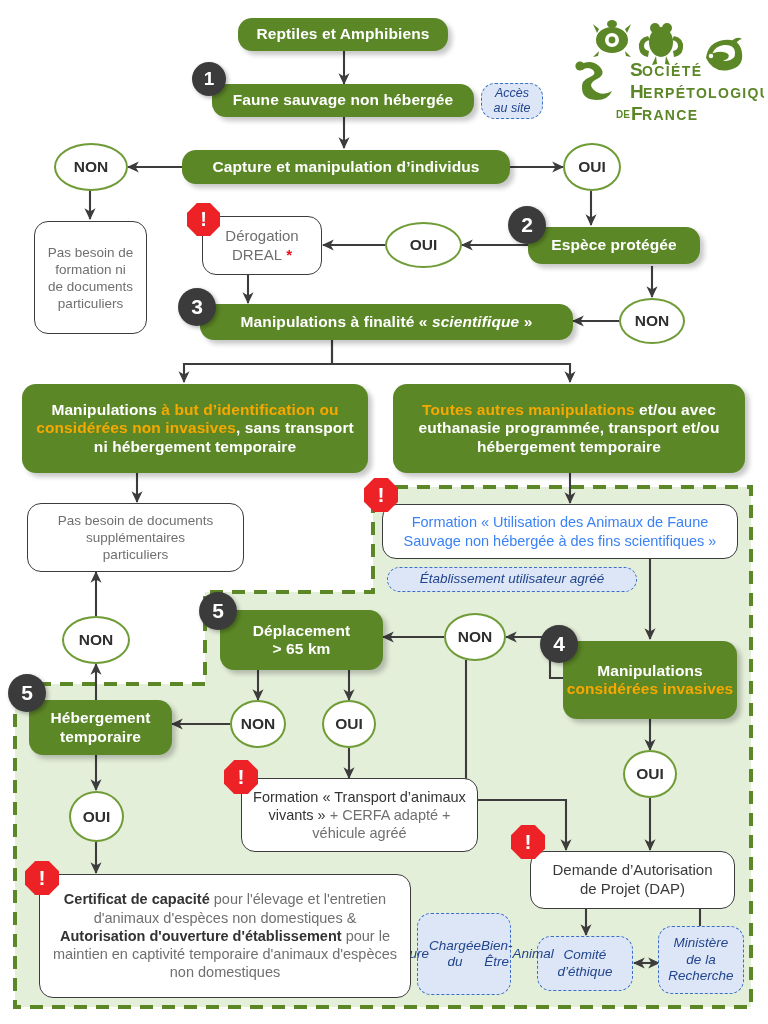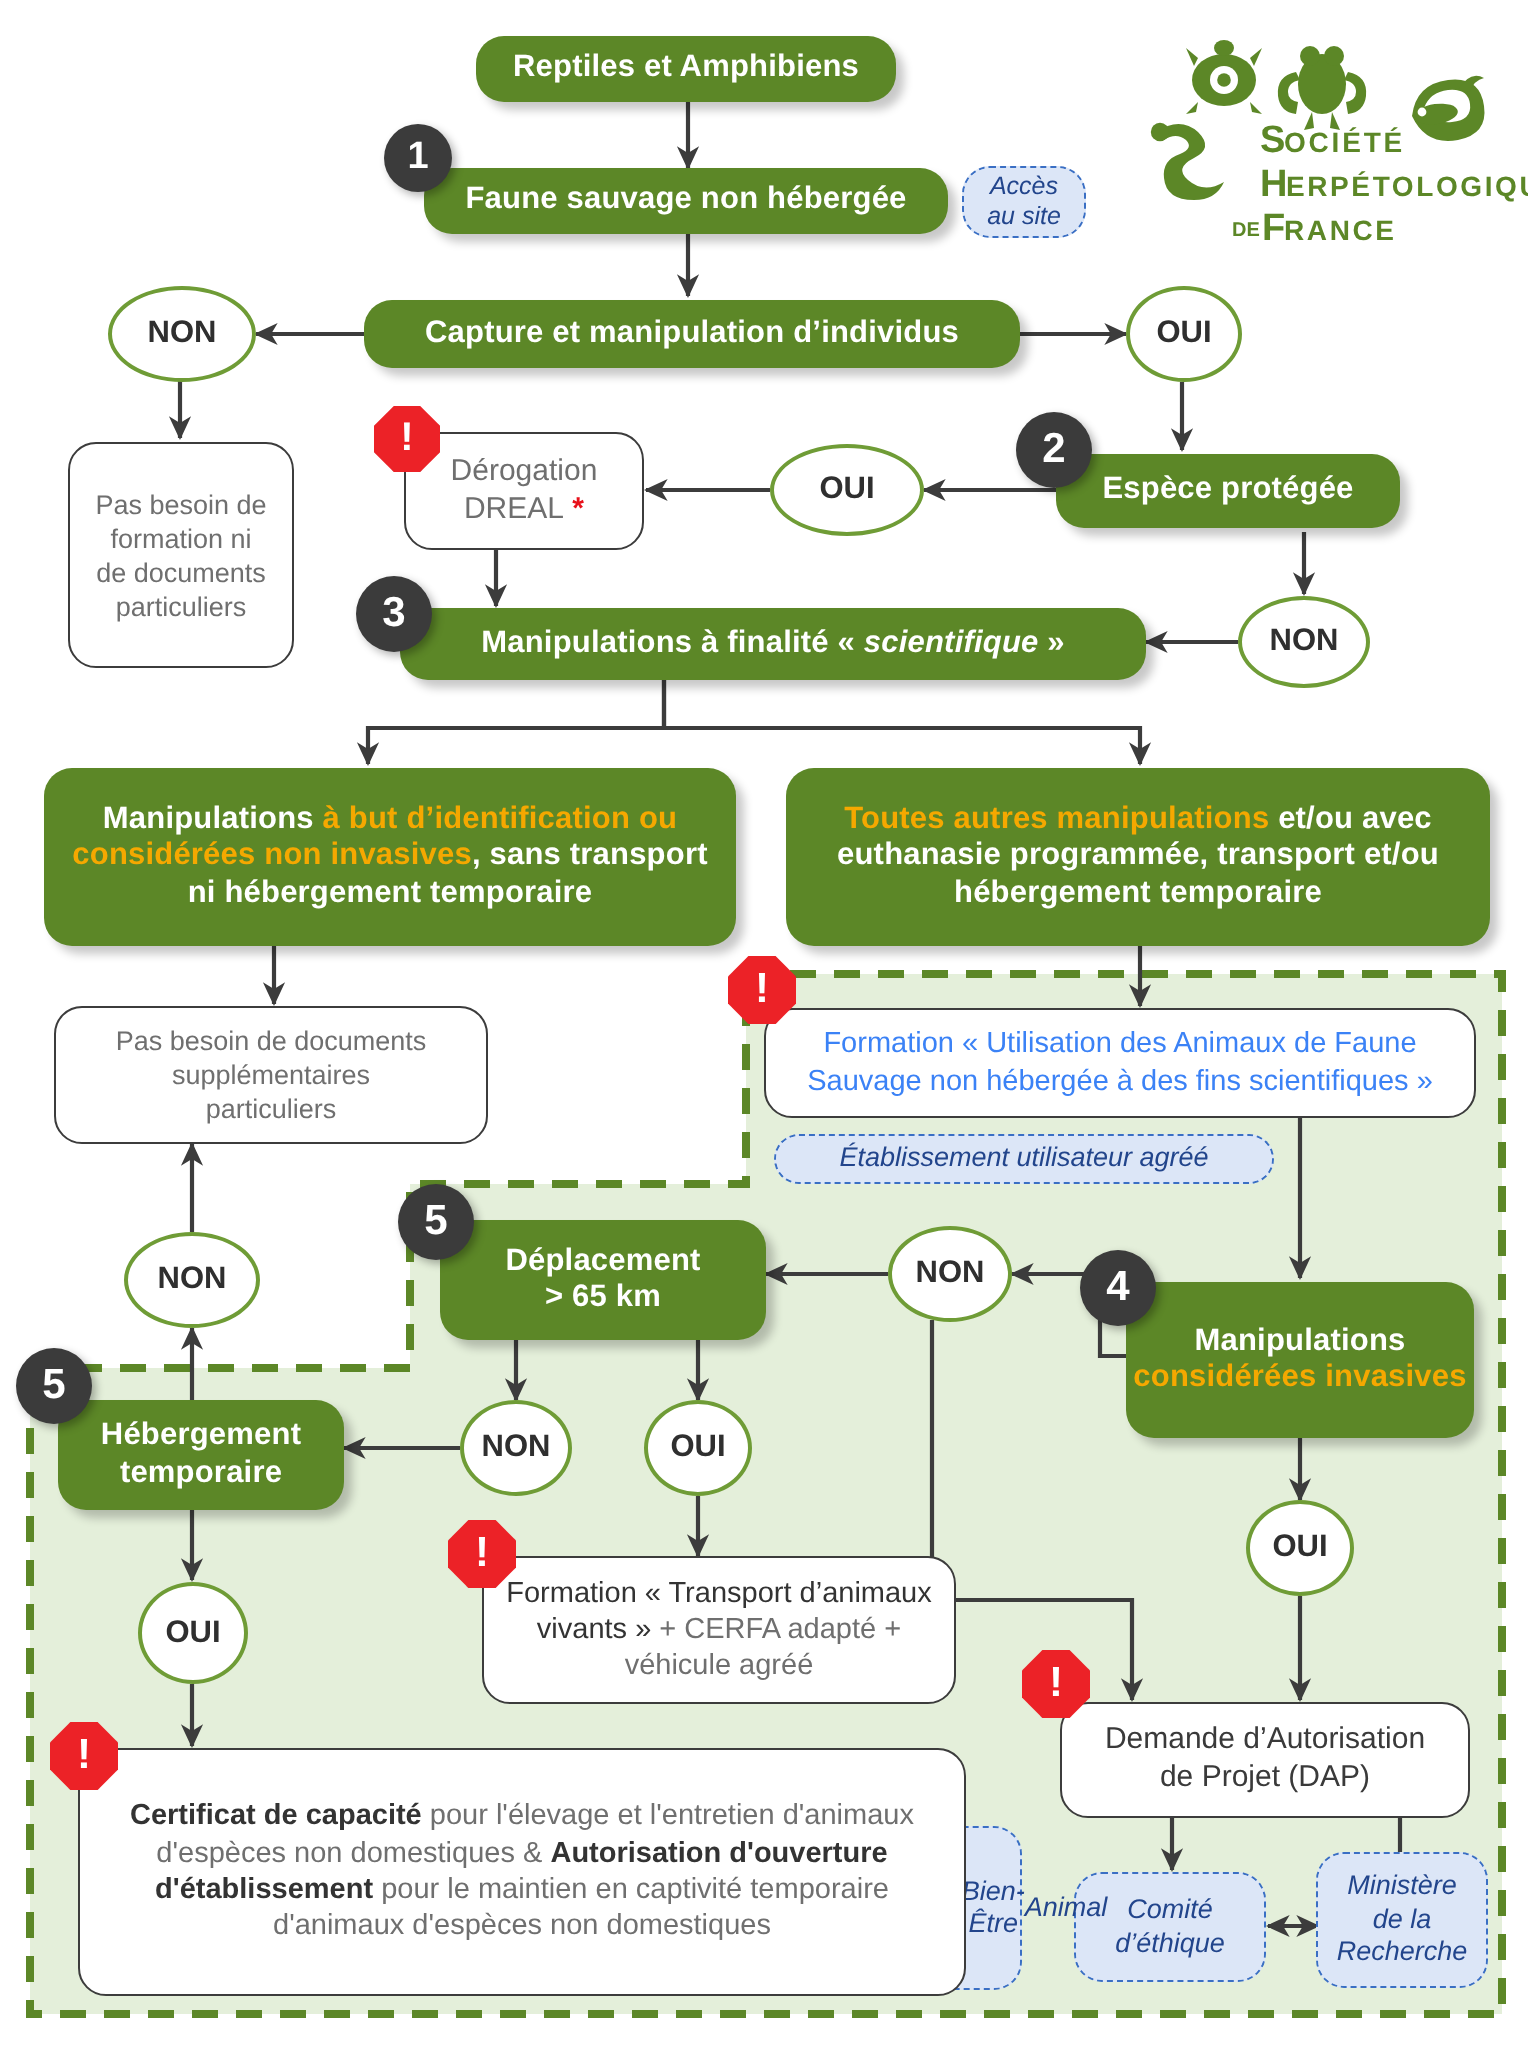--- a/index.html
+++ b/index.html
@@ -382,17 +382,17 @@
     <span>Structure</span>
     <span>Chargée du</span>
     <span>Bien-Être</span>
     <span>Animal</span>
   </div>
 
   <div class="warn" style="left:25px;top:861px;width:34px;height:34px;font-size:21px;">
     <span>!</span>
   </div>
 
-  <div class="node whitebox" style="left:39px;top:874px;width:444px;height:124px;font-size:14.5px;z-index:20;padding:15px 10px;border-width:1.8px;">
+  <div class="node whitebox" style="left:39px;top:874px;width:372px;height:124px;font-size:14.5px;z-index:20;padding:15px 10px;border-width:1.8px;">
     <span><span class="bd">Certificat de capacité</span><span> pour l'élevage et l'entretien d'animaux d'espèces non domestiques &amp; </span><span class="bd">Autorisation d'ouverture d'établissement</span><span> pour le maintien en captivité temporaire d'animaux d'espèces non domestiques</span></span>
   </div>
 
 </div>
 
 </body></html>

